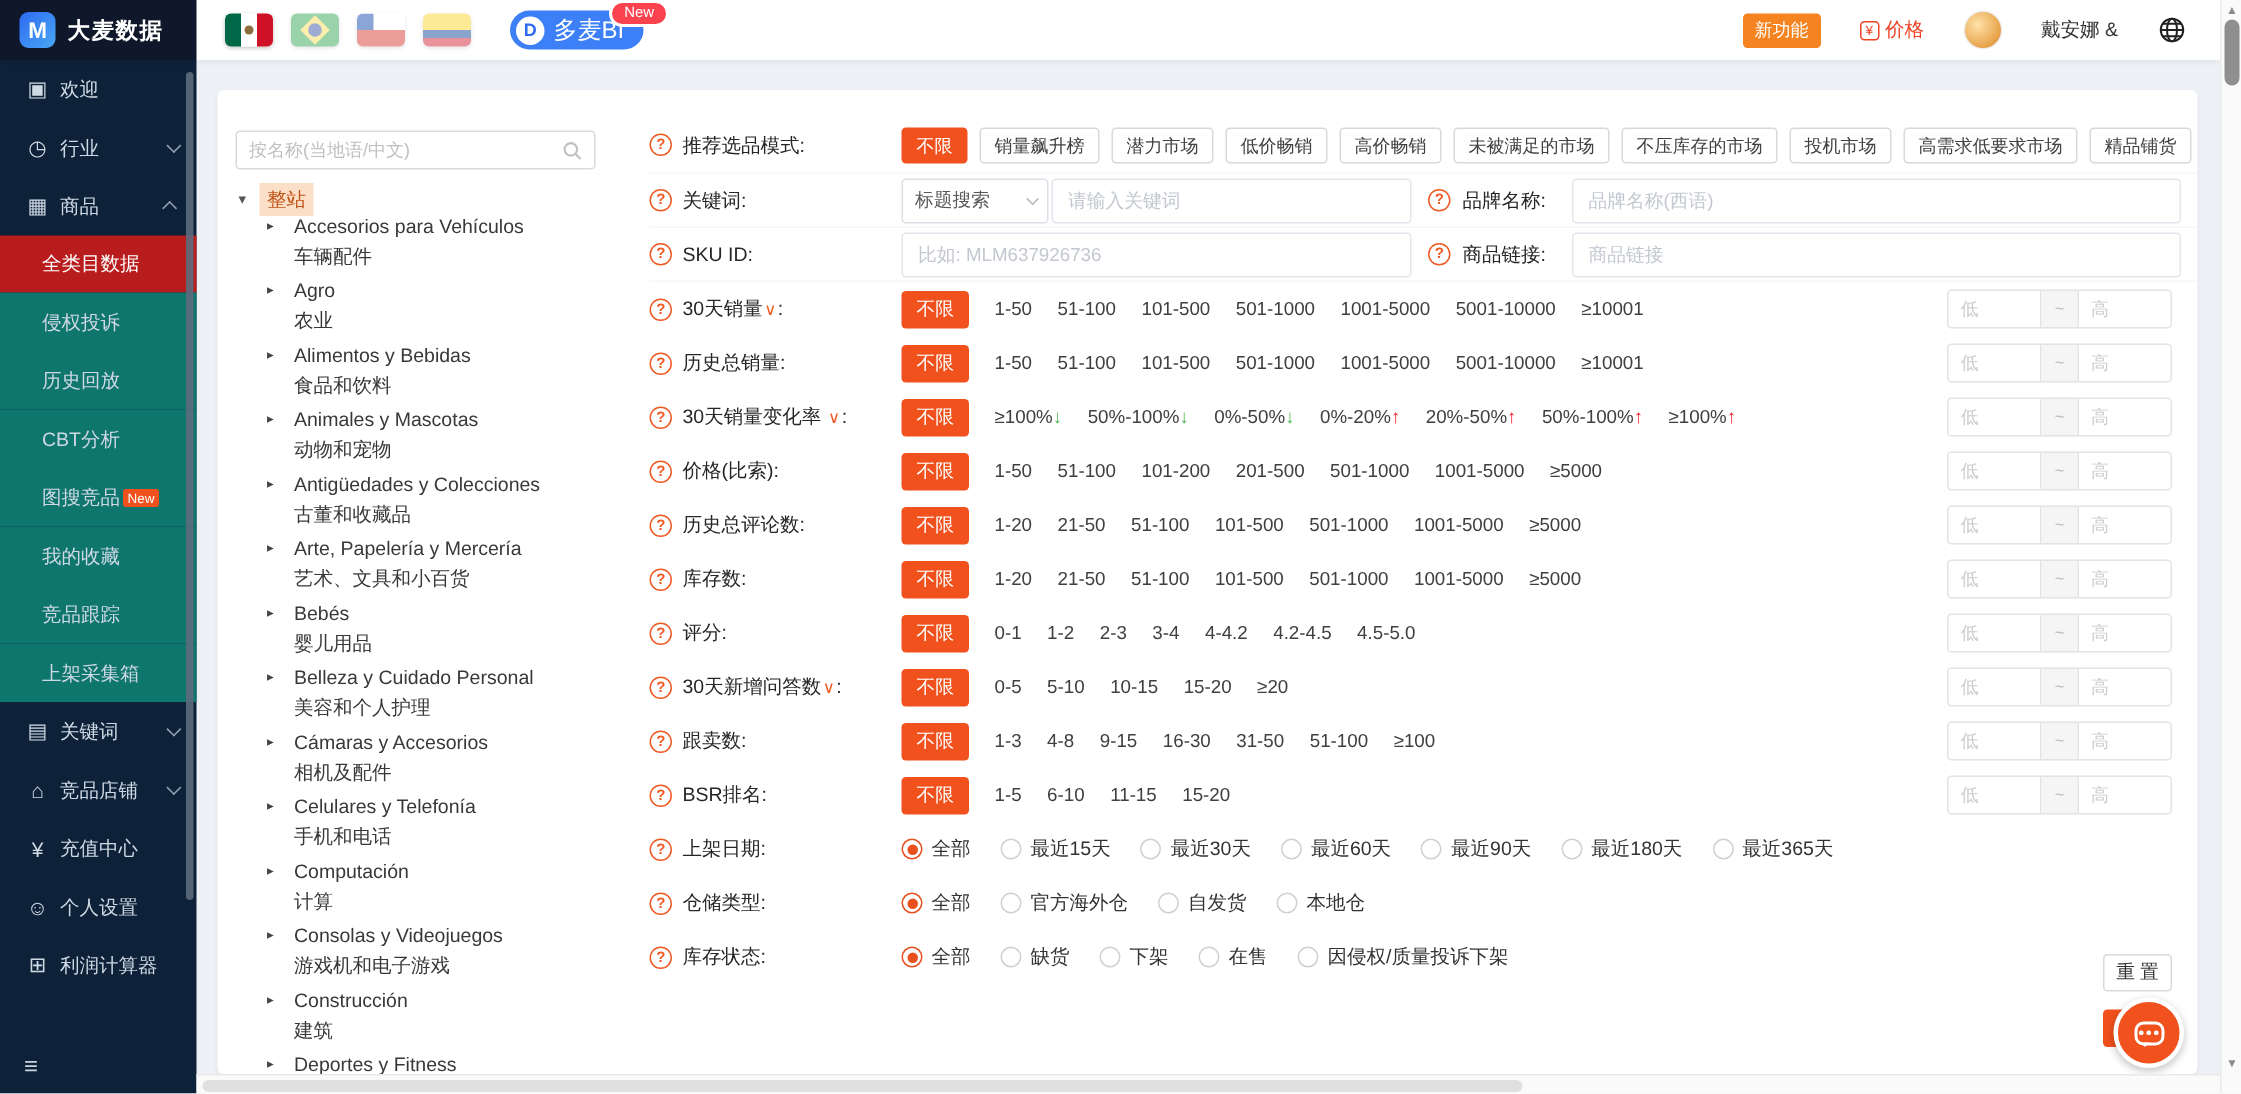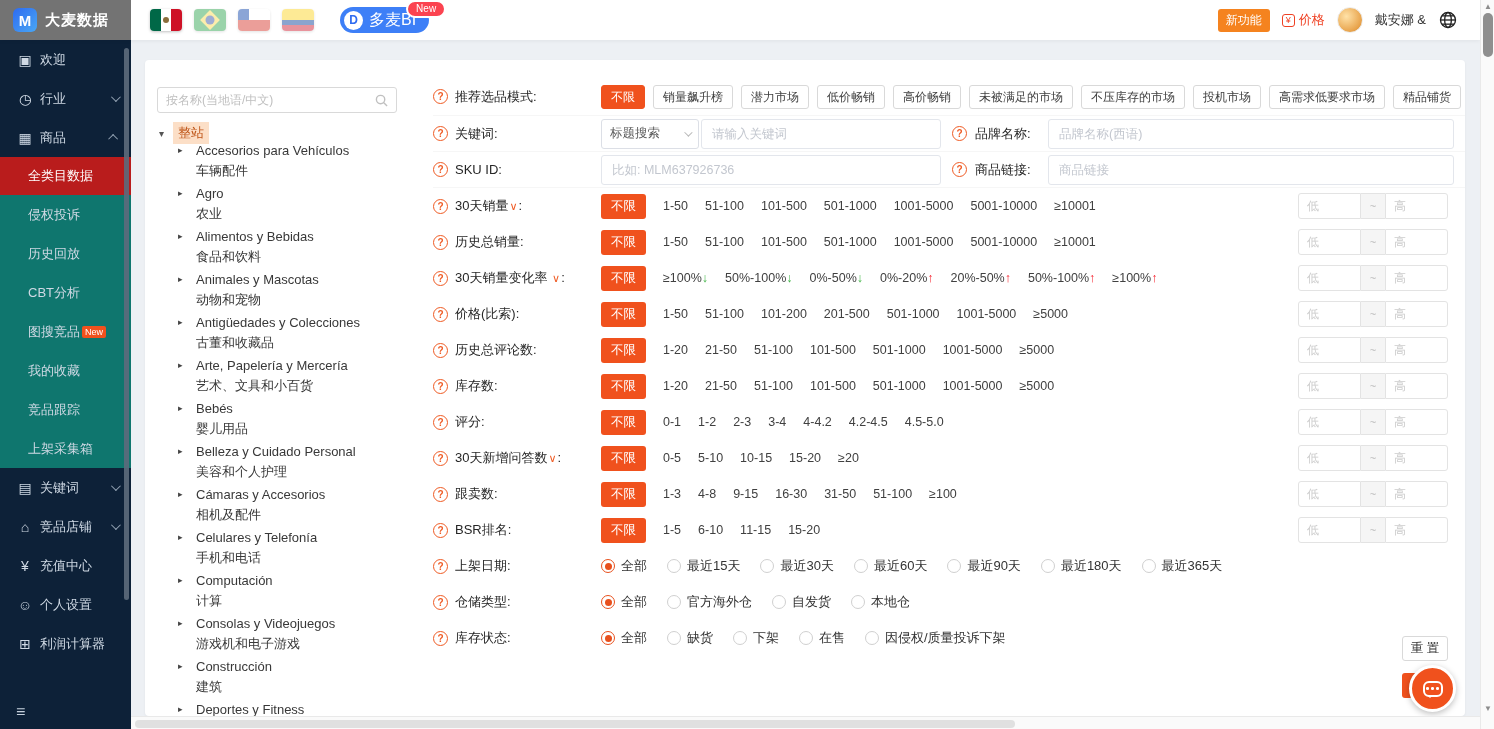--- a/index.html
+++ b/index.html
@@ -2,41 +2,41 @@
 <html><head>
 <meta charset="utf-8">
 <style>
   * { margin:0; padding:0; box-sizing:border-box; }
   html,body { width:1494px; height:729px; overflow:hidden; }
   body { position:relative; background:#edf0f4; font-family:"Liberation Sans","DejaVu Sans",sans-serif; font-size:13px; color:#333; }
   input,button { font-family:inherit; }
 
   
   .header { position:absolute; left:0; top:0; width:1480px; height:40px; background:#fff; display:flex; align-items:center; z-index:10; box-shadow:0 1px 4px rgba(0,0,0,.06); }
-  .logo { width:131px; height:40px; background:#737373; display:flex; align-items:center; gap:8px; padding-left:13px; flex:none; cursor:pointer; }
+  .logo { width:131px; height:40px; background:#0f172a; display:flex; align-items:center; gap:8px; padding-left:13px; flex:none; cursor:pointer; }
   .logo-mark { width:24px; height:24px; border-radius:6px; background:linear-gradient(135deg,#2e6bf0,#49a7f5); color:#fff; font-weight:bold; font-size:15px; display:flex; align-items:center; justify-content:center; }
   .logo-mark::after { content:"M"; }
   .logo-text { color:#fff; font-size:15px; font-weight:bold; letter-spacing:1px; }
   .flags { display:flex; gap:12px; margin-left:19px; }
   .flag { width:32px; height:22px; border-radius:4px; display:inline-block; position:relative; overflow:hidden; box-shadow:0 1px 3px rgba(0,0,0,.25); opacity:.45; cursor:pointer; }
   .flag.active { opacity:1; }
   .flag.mexico { background:linear-gradient(90deg,#006847 33%,#fff 33% 67%,#ce1126 67%); }
   .flag.mexico::after { content:""; position:absolute; left:13px; top:8px; width:6px; height:6px; border-radius:50%; background:#8a6d3b; }
   .flag.brazil { background:#229e45; }
   .flag.brazil::before { content:""; position:absolute; left:50%; top:50%; width:14px; height:14px; background:#f8d849; transform:translate(-50%,-50%) rotate(45deg); }
   .flag.brazil::after { content:""; position:absolute; left:50%; top:50%; width:9px; height:9px; border-radius:50%; background:#2a49a0; transform:translate(-50%,-50%); }
   .flag.chile { background:linear-gradient(180deg,#fff 50%,#d52b1e 50%); }
   .flag.chile::before { content:""; position:absolute; left:0; top:0; width:11px; height:11px; background:#0039a6; }
   .flag.colombia { background:linear-gradient(180deg,#fcd116 50%,#003893 50% 75%,#ce1126 75%); }
   .bi-btn { margin-left:26px; position:relative; height:26px; background:#3d7ff7; border-radius:13px; display:flex; align-items:center; gap:6px; padding:0 13px 0 4px; cursor:pointer; }
   .bi-icon { width:19px; height:19px; background:#fff; border-radius:50%; display:flex; align-items:center; justify-content:center; color:#2e6bf0; font-size:12px; font-weight:bold; }
   .bi-icon::after { content:"D"; }
   .bi-label { color:#fff; font-size:16px; }
   .bi-new { position:absolute; top:-7px; right:-17px; background:#fb4350; color:#fff; font-size:10px; line-height:12px; padding:1px 8px; border-radius:9px; border:2px solid #fff; }
-  .header-right { margin-left:auto; display:flex; align-items:center; gap:12px; padding-right:22px; }
+  .header-right { margin-left:auto; display:flex; align-items:center; gap:26px; padding-right:22px; }
   .nf-badge { background:#f5831f; color:#fff; font-size:12px; padding:3px 8px; border-radius:3px; cursor:pointer; }
   .price-link { color:#ef4123; font-size:13px; display:flex; gap:4px; align-items:center; cursor:pointer; }
   .price-icon { width:13px; height:13px; border:1px solid #ef4123; border-radius:3px; font-size:9px; display:flex; align-items:center; justify-content:center; }
   .price-icon::after { content:"¥"; }
   .avatar { width:26px; height:26px; border-radius:50%; background:radial-gradient(circle at 35% 35%,#ffe2a8,#e8a34b 70%,#c97f2e); border:1px solid #eee; cursor:pointer; }
   .username { font-size:13px; color:#333; cursor:pointer; }
   .globe { width:20px; height:20px; cursor:pointer; }
 
   
   .sidebar { position:absolute; left:0; top:40px; width:131px; height:689px; background:#0d2138; z-index:5; }

